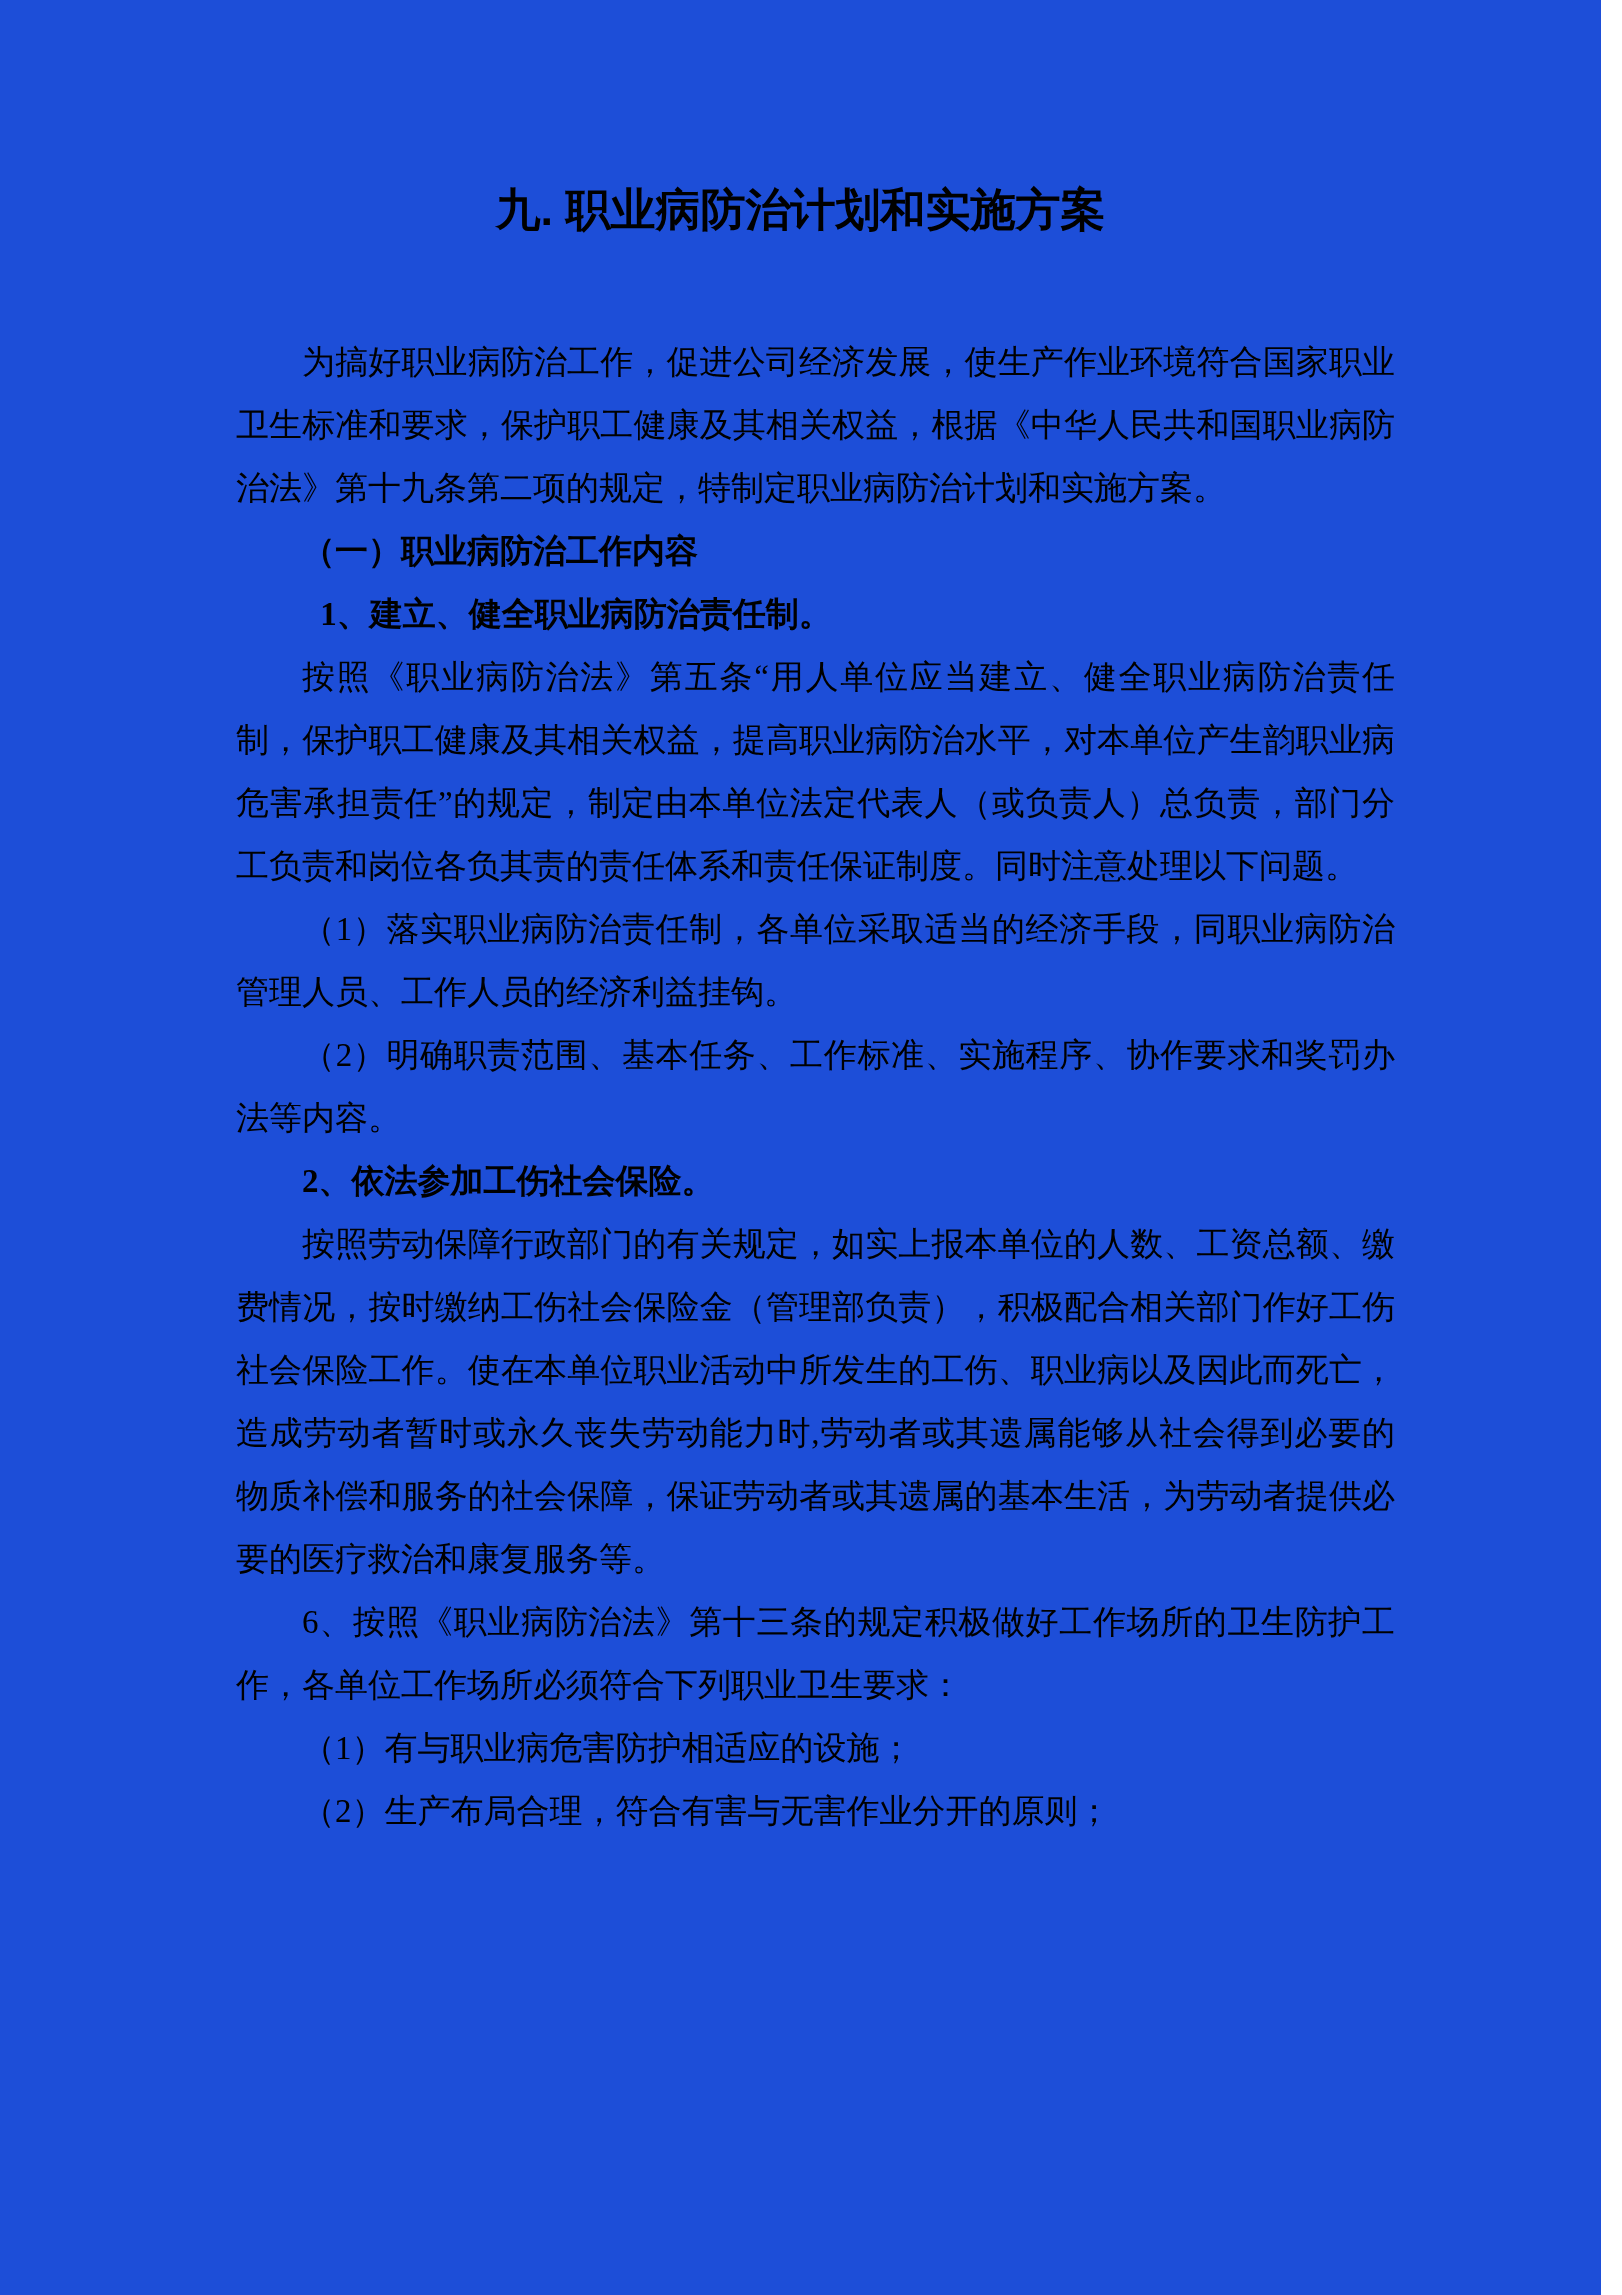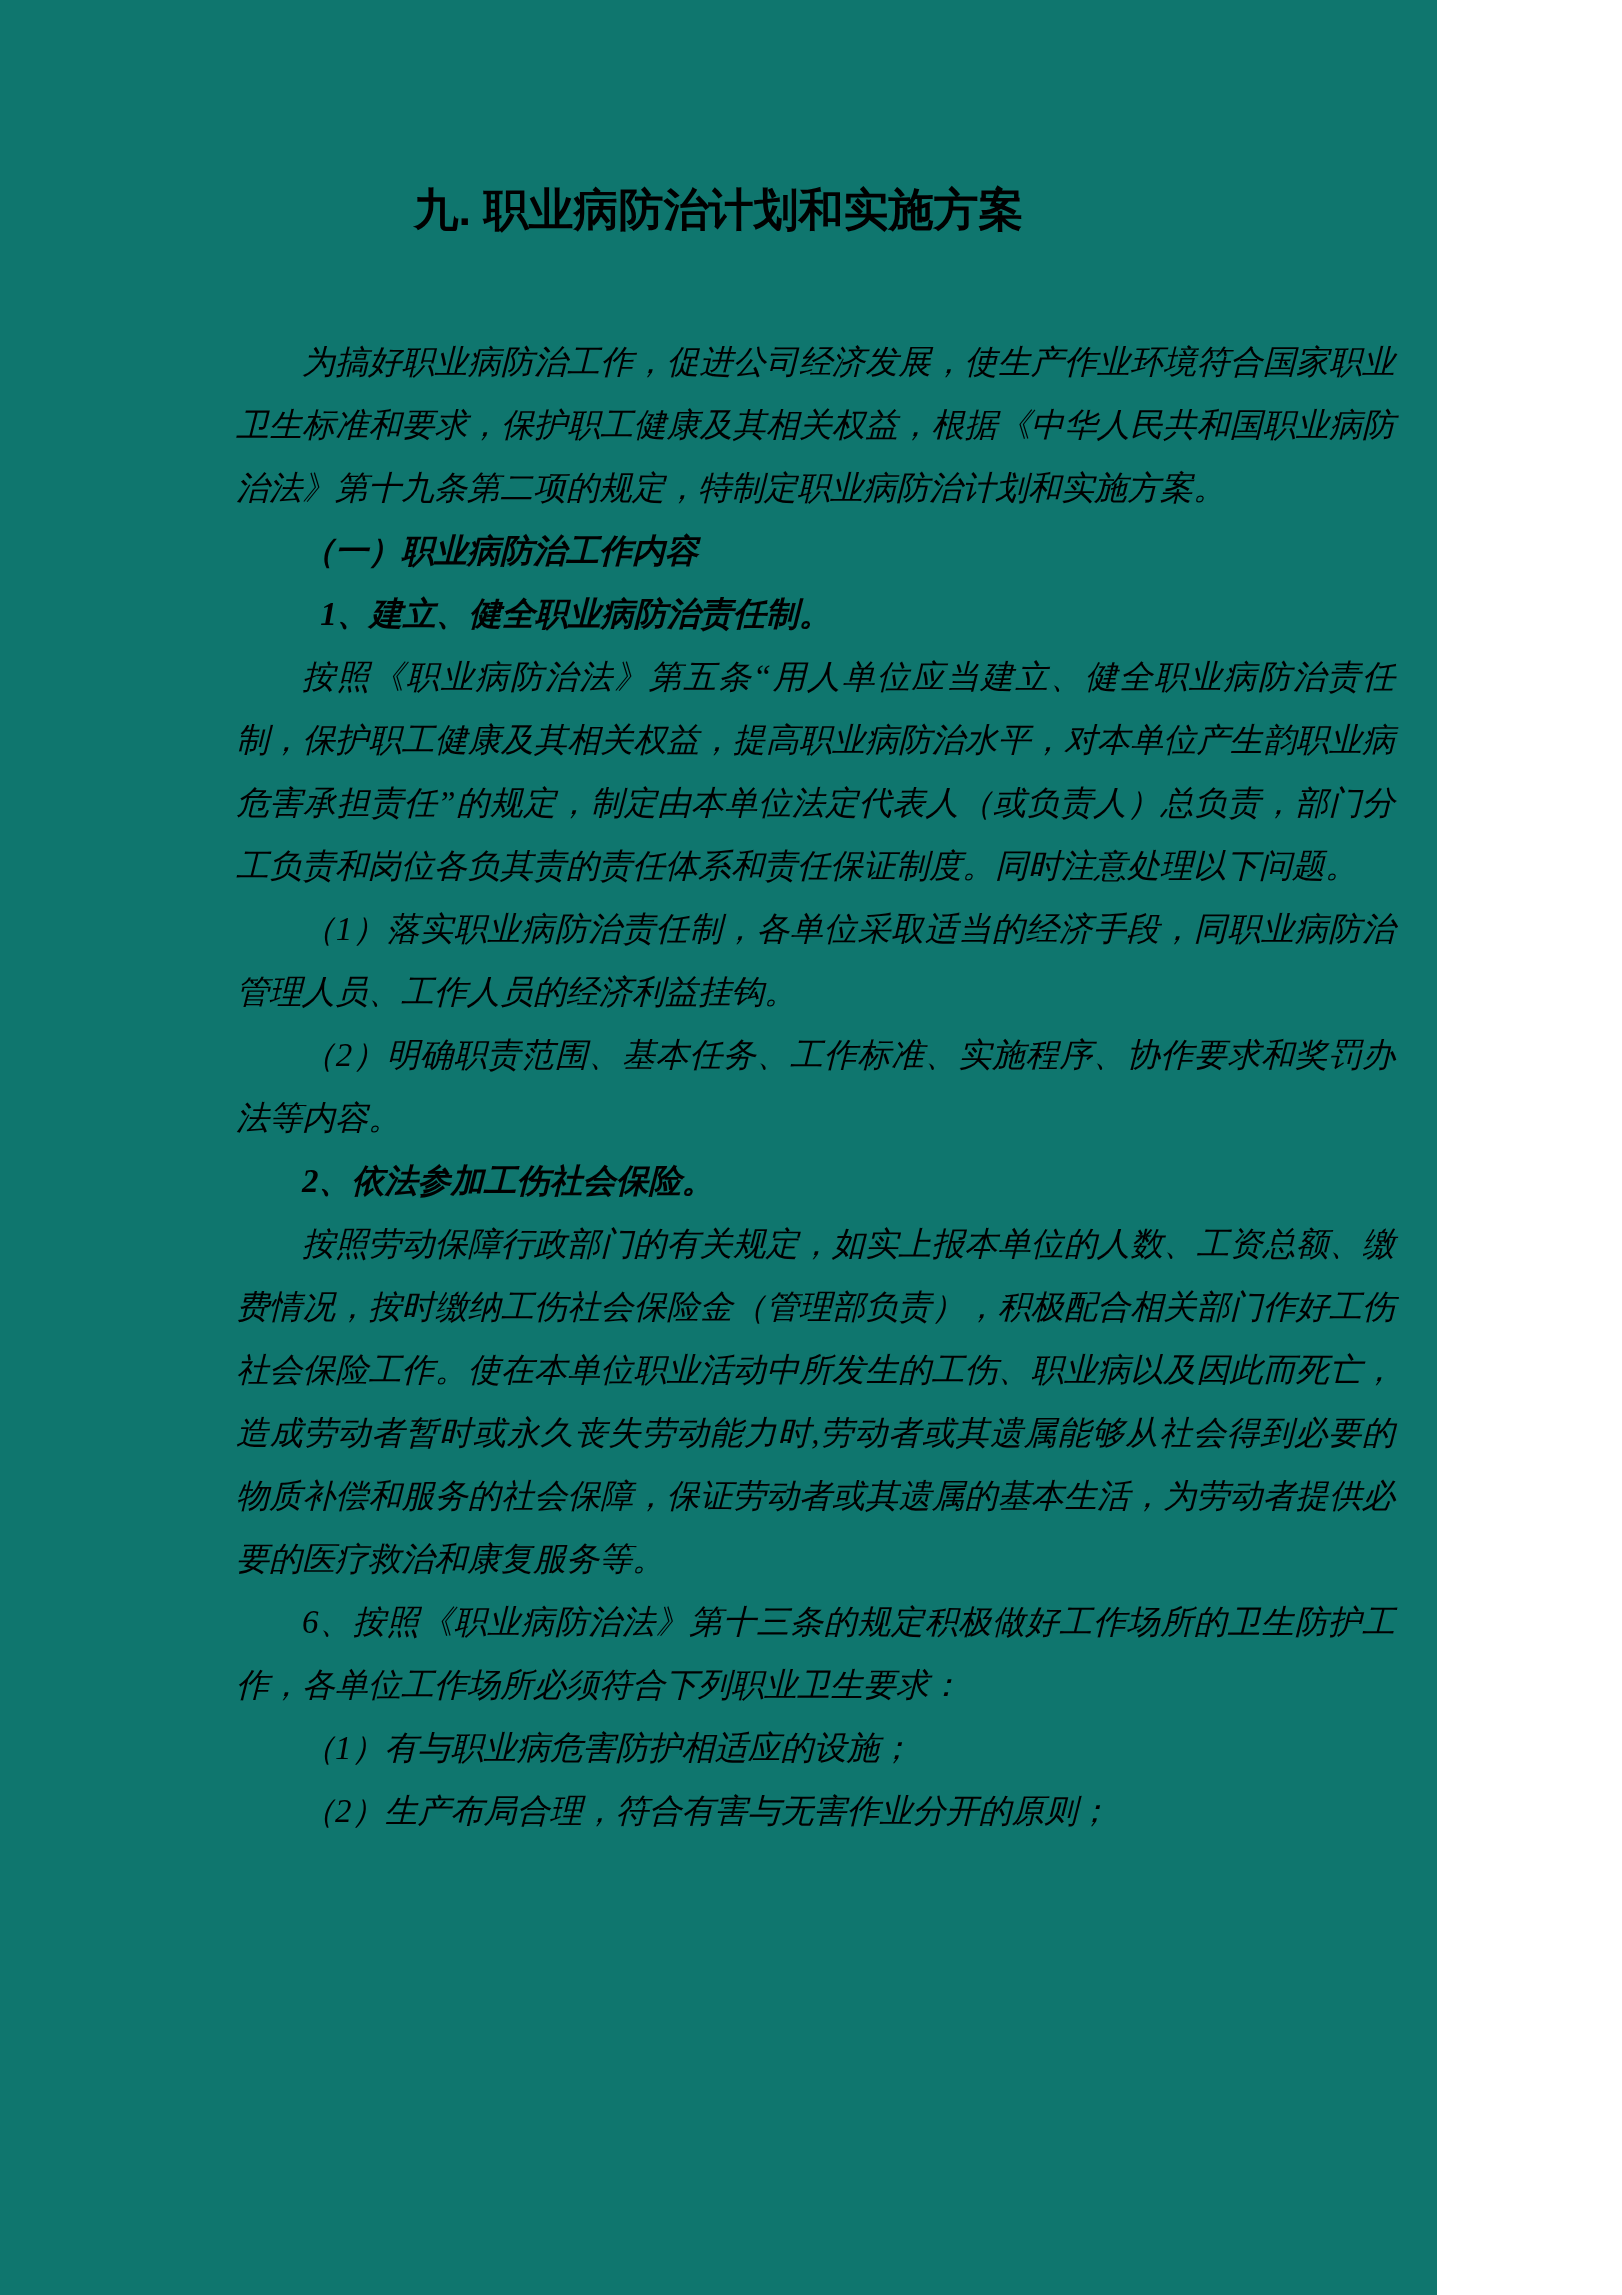--- a/index.html
+++ b/index.html
@@ -4,41 +4,40 @@
   <style>
     * { box-sizing: border-box; }
     html, body { margin: 0; padding: 0; }
     body {
       width: 1623px;
       height: 2295px;
       background: #ffffff;
     }
     .page {
       position: relative;
-      width: 1437px;
+      width: 1601px;
       height: 2295px;
-      background: #0f766e;
+      background: #1d4ed8;
       color: #000000;
       overflow: hidden;
     }
     .doc-title {
       margin: 0;
       padding-top: 185px;
       text-align: center;
       font-size: 45px;
       line-height: 50px;
       font-weight: bold;
       font-family: "Liberation Sans", "DejaVu Sans", sans-serif;
       color: #000000;
     }
     .content {
       width: 1159px;
       margin-left: 236px;
       margin-top: 96px;
-      font-style: italic;
     }
     .para {
       margin: 0;
       font-size: 33px;
       line-height: 63px;
       font-family: "Liberation Serif", "DejaVu Serif", serif;
       text-align: justify;
       text-justify: inter-ideograph;
       text-indent: 2em;
       color: #000000;

